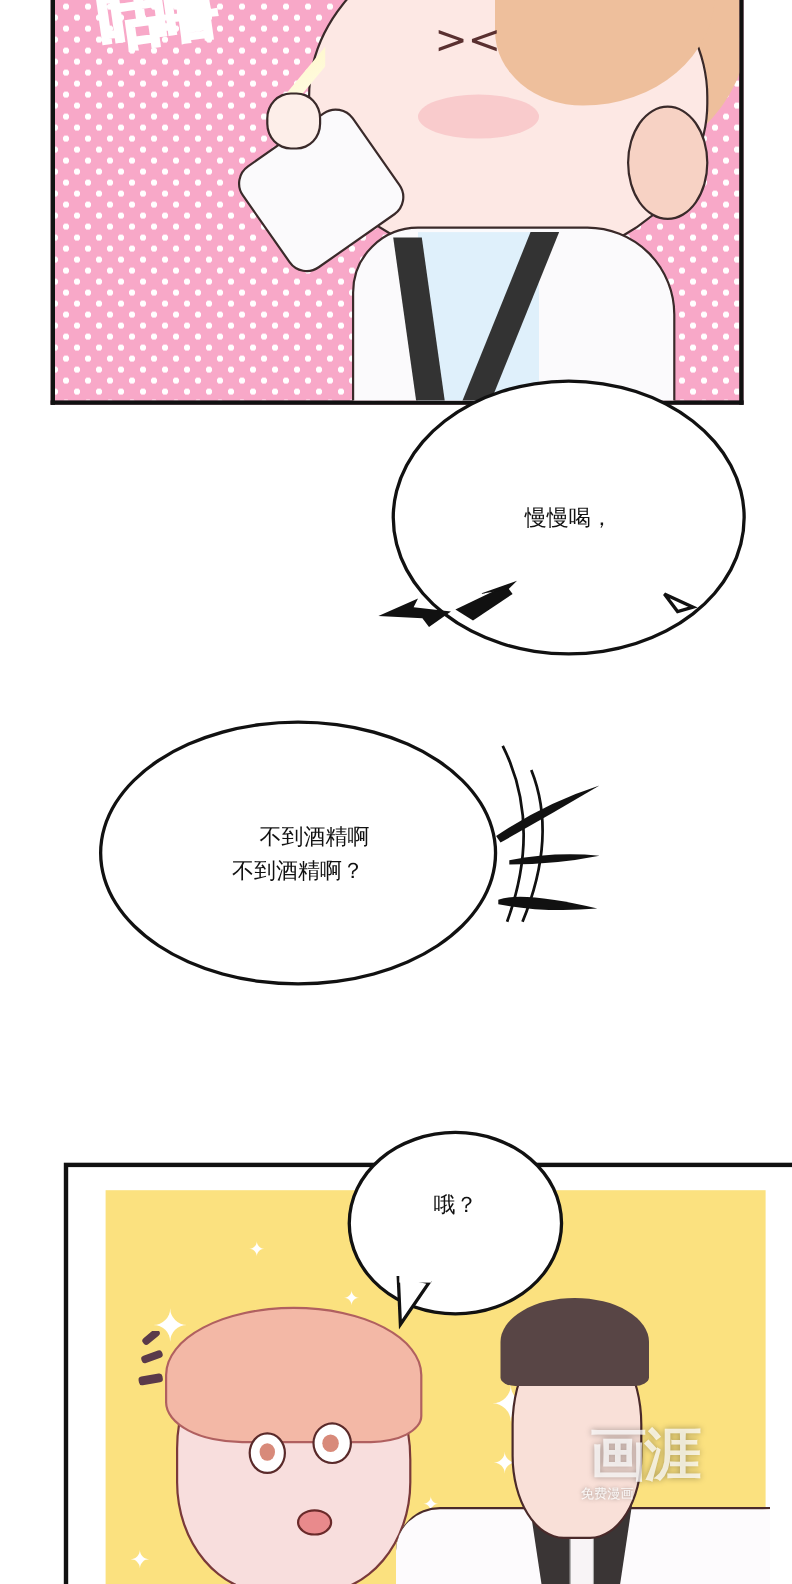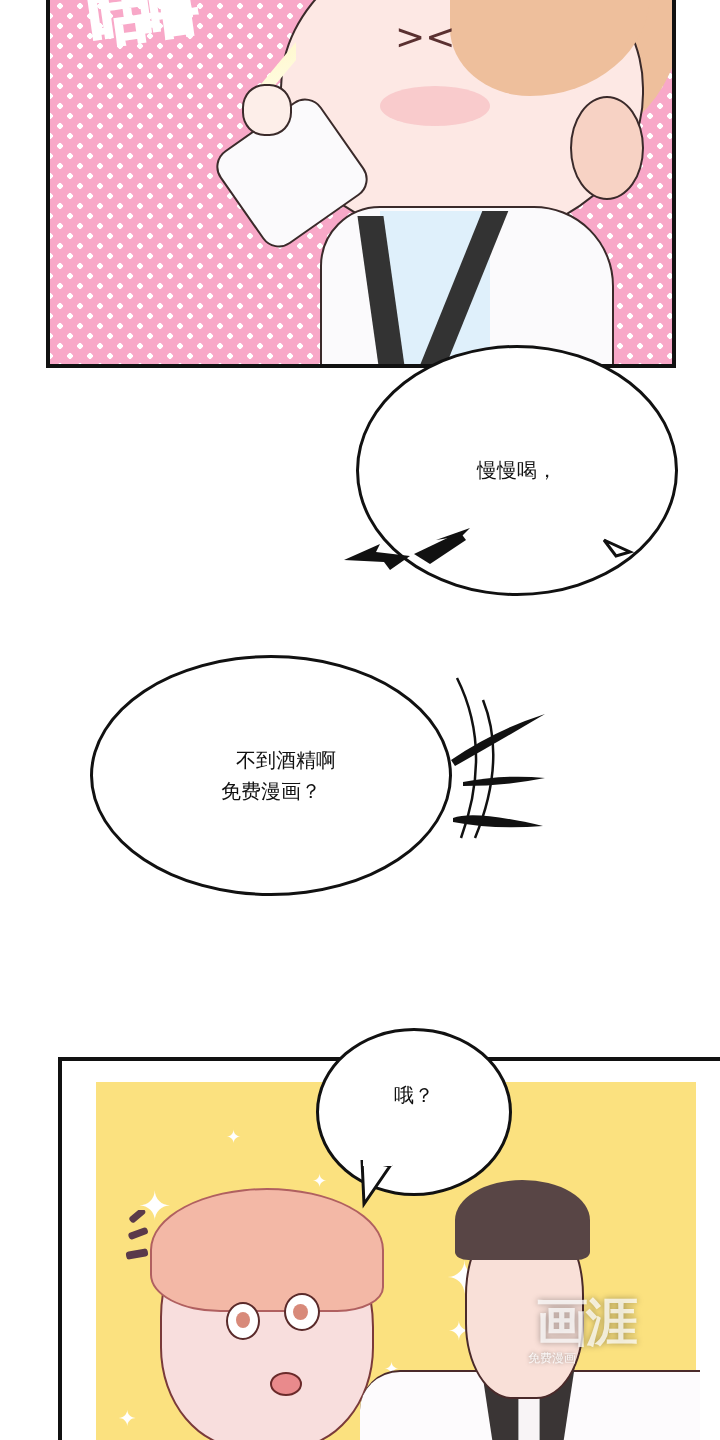--- a/index.html
+++ b/index.html
@@ -72,21 +72,21 @@
 </div>
 <svg class="abs" style="left:340px;top:510px;" width="300" height="80">
   <path d="M4 50 L40 34 L36 42 L70 46 L50 60 L44 52 Z" fill="#111"></path>
   <path d="M74 44 L120 22 L126 30 L90 54 Z" fill="#111"></path>
   <path d="M96 30 L130 18 L122 26 Z" fill="#111"></path>
   <path d="M264 30 L290 42 L276 46 Z" fill="#fff" stroke="#111" stroke-width="3"></path>
 </svg>
 
 <div class="bubble" style="left:90px; top:655px; width:356px; height:235px;">
   <span class="bubble-text" style="margin-left:30px;">不到酒精啊</span>
-  <span class="bubble-text">免费漫画？</span>
+  <span class="bubble-text">不到酒精啊？</span>
 </div>
 <svg class="abs" style="left:445px;top:670px;" width="110" height="180">
   <path d="M12 8 Q48 80 16 168" fill="none" stroke="#111" stroke-width="2.5"></path>
   <path d="M38 30 Q62 90 30 168" fill="none" stroke="#111" stroke-width="2.5"></path>
   <path d="M6 90 Q50 60 100 44 Q56 70 10 96 Z" fill="#111"></path>
   <path d="M18 112 Q60 104 100 108 Q60 116 18 116 Z" fill="#111"></path>
   <path d="M8 148 Q30 140 98 156 Q50 160 8 152 Z" fill="#111"></path>
 </svg>
 
 <div class="abs panel2"></div>

